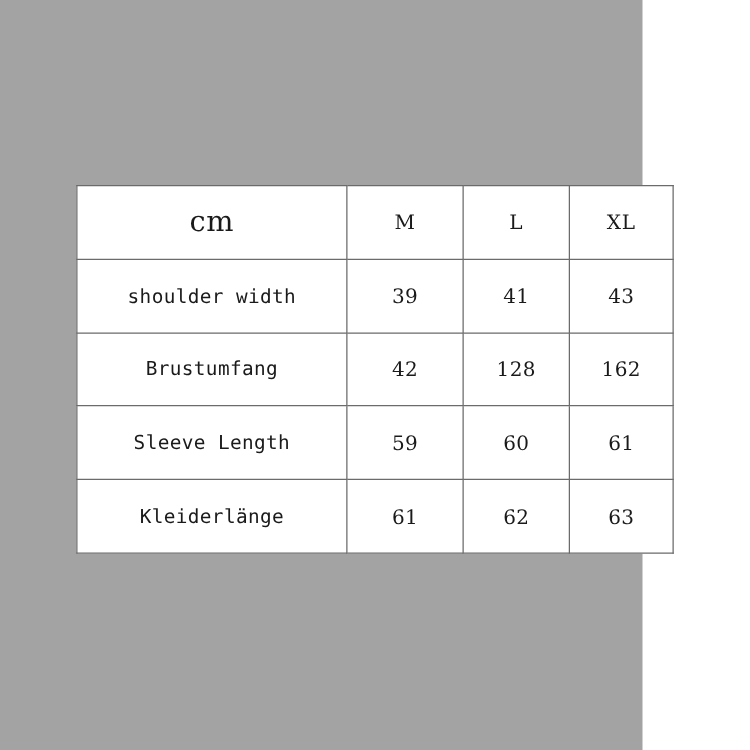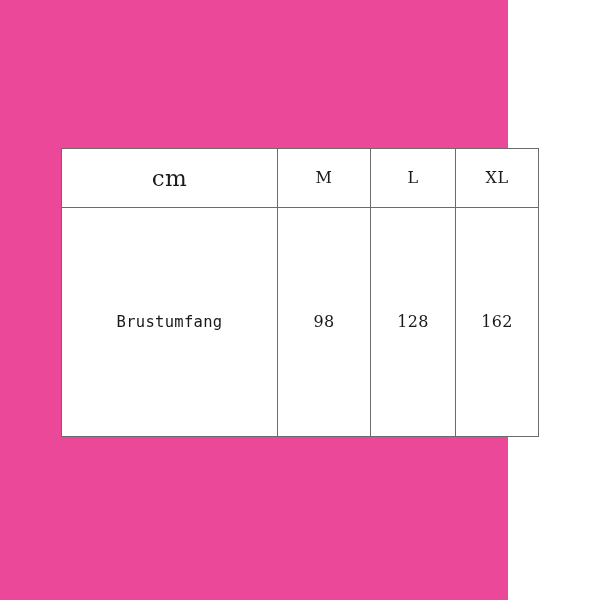--- a/index.html
+++ b/index.html
@@ -12,21 +12,22 @@
     height: 600px;
     font-family: "DejaVu Serif", serif;
     overflow: hidden;
     position: relative;
   }
 
   #page {
     position: relative;
     width: 508px;
     height: 600px;
-    background: #ec4899;
+    background: #a3a3a3;
+    padding-left: 6px;
   }
 
   
   #size-chart {
     position: absolute;
     left: 61px;
     top: 148px;
     width: 477px;
     height: 289px;
     border-collapse: collapse;
@@ -99,25 +100,43 @@
     <thead>
       <tr>
         <th class="hdr-unit">cm</th>
         <th class="hdr-size">M</th>
         <th class="hdr-size">L</th>
         <th class="hdr-size">XL</th>
       </tr>
     </thead>
 
     <tbody>
+      <tr>
+        <td class="row-label">shoulder width</td>
+        <td class="row-value">39</td>
+        <td class="row-value">41</td>
+        <td class="row-value">43</td>
+      </tr>
 
       <tr>
         <td class="row-label">Brustumfang</td>
-        <td class="row-value">98</td>
+        <td class="row-value">42</td>
         <td class="row-value">128</td>
         <td class="row-value">162</td>
       </tr>
 
+      <tr>
+        <td class="row-label">Sleeve Length</td>
+        <td class="row-value">59</td>
+        <td class="row-value">60</td>
+        <td class="row-value">61</td>
+      </tr>
 
+      <tr>
+        <td class="row-label">Kleiderlänge</td>
+        <td class="row-value">61</td>
+        <td class="row-value">62</td>
+        <td class="row-value">63</td>
+      </tr>
     </tbody>
   </table>
 
 </div>
 
 </body></html>

